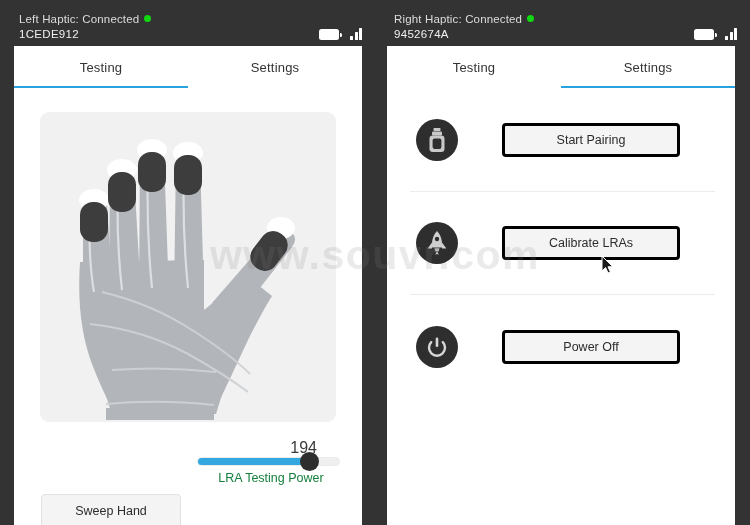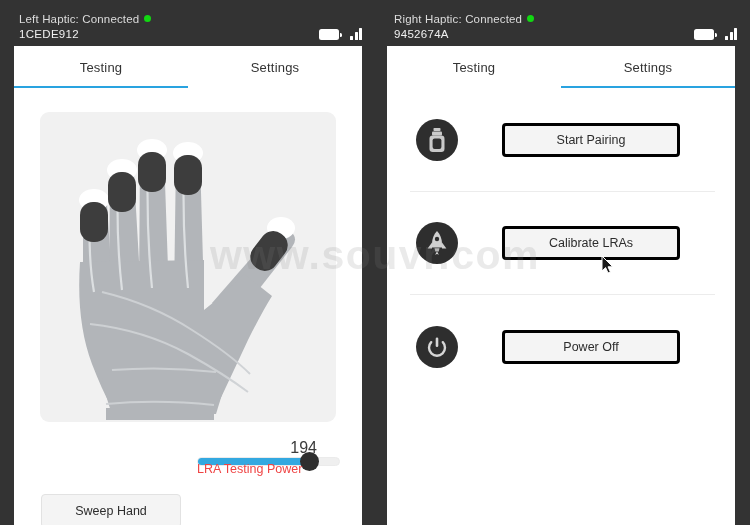--- a/index.html
+++ b/index.html
@@ -215,25 +215,25 @@
     top: 12px;
     width: 19px;
     height: 19px;
     border-radius: 50%;
     background: #2e2e2e;
     cursor: pointer;
   }
   .slider-label {
     position: absolute;
     left: 0;
-    top: 22px;
+    top: 31px;
     width: 148px;
-    text-align: left;
+    text-align: center;
     font-size: 12.5px;
-    color: #ef4444;
+    color: #15803d;
     white-space: nowrap;
   }
 
   
   .settings-list {
     position: absolute;
     left: 0;
     top: 42px;
     width: 350px;
     height: 420px;

